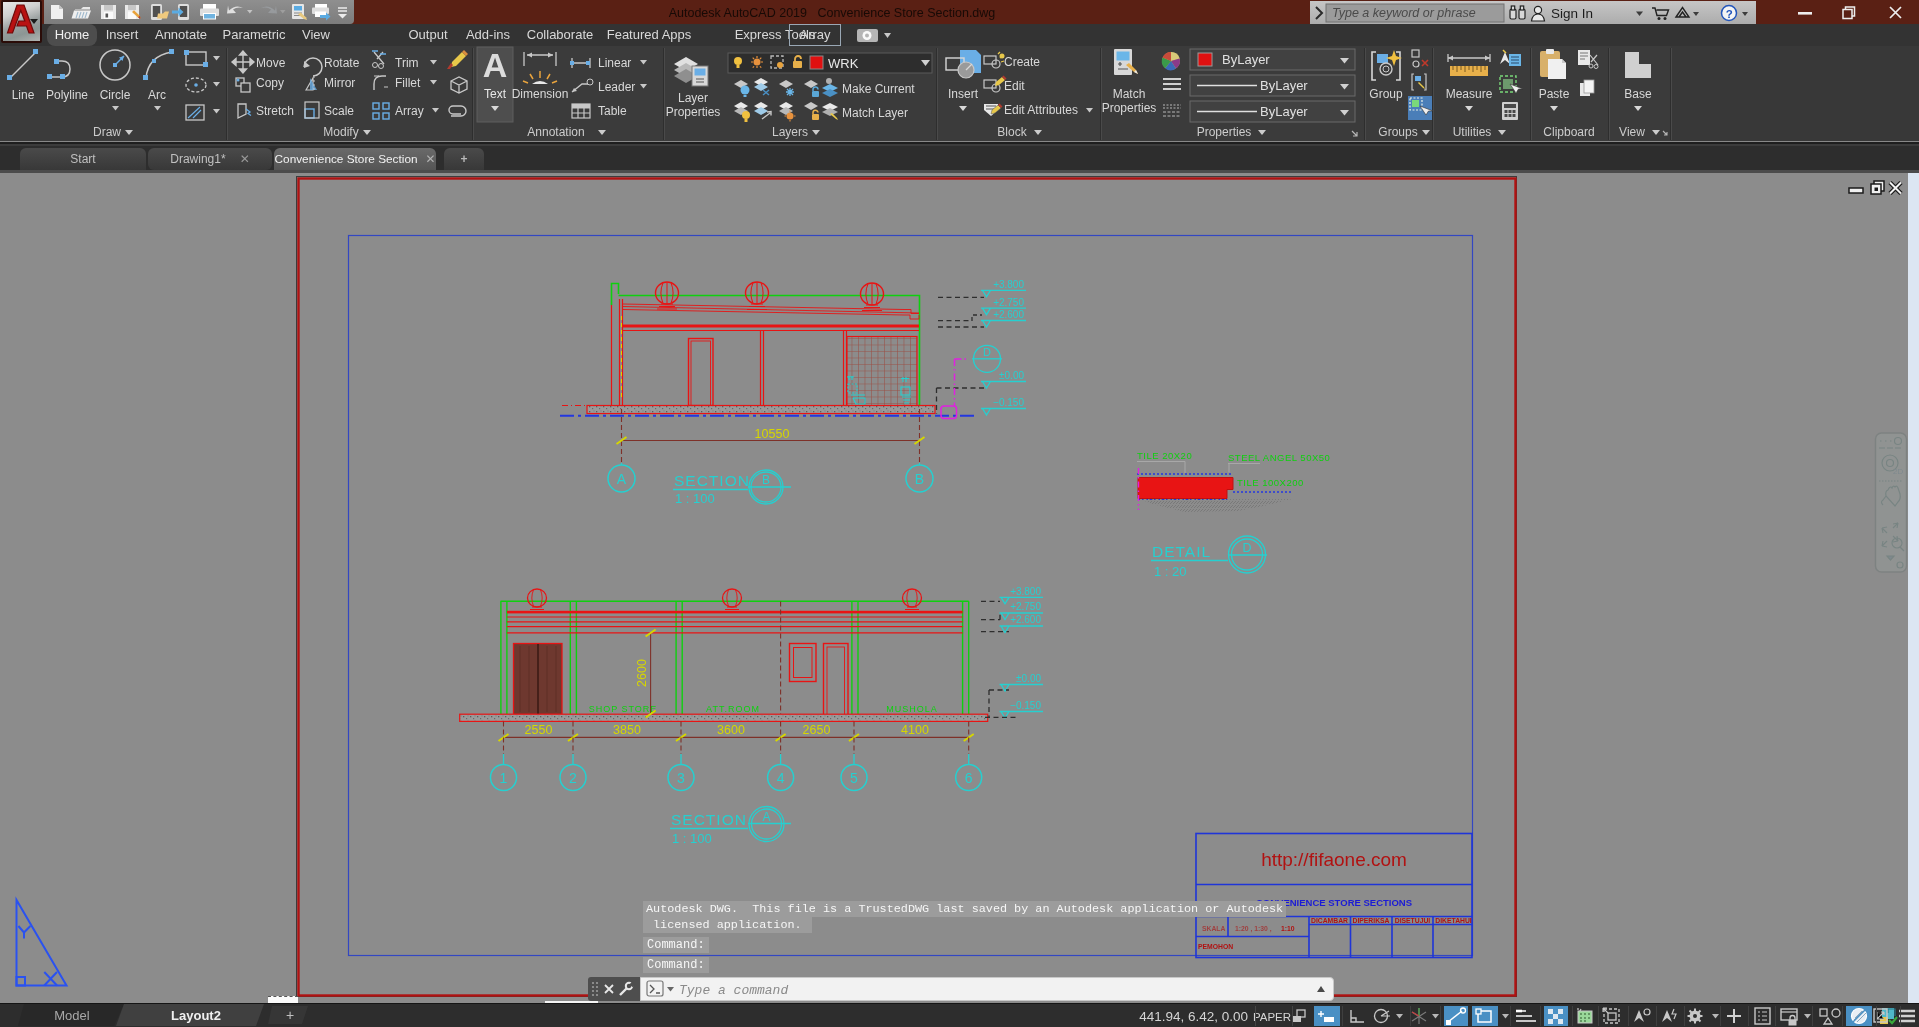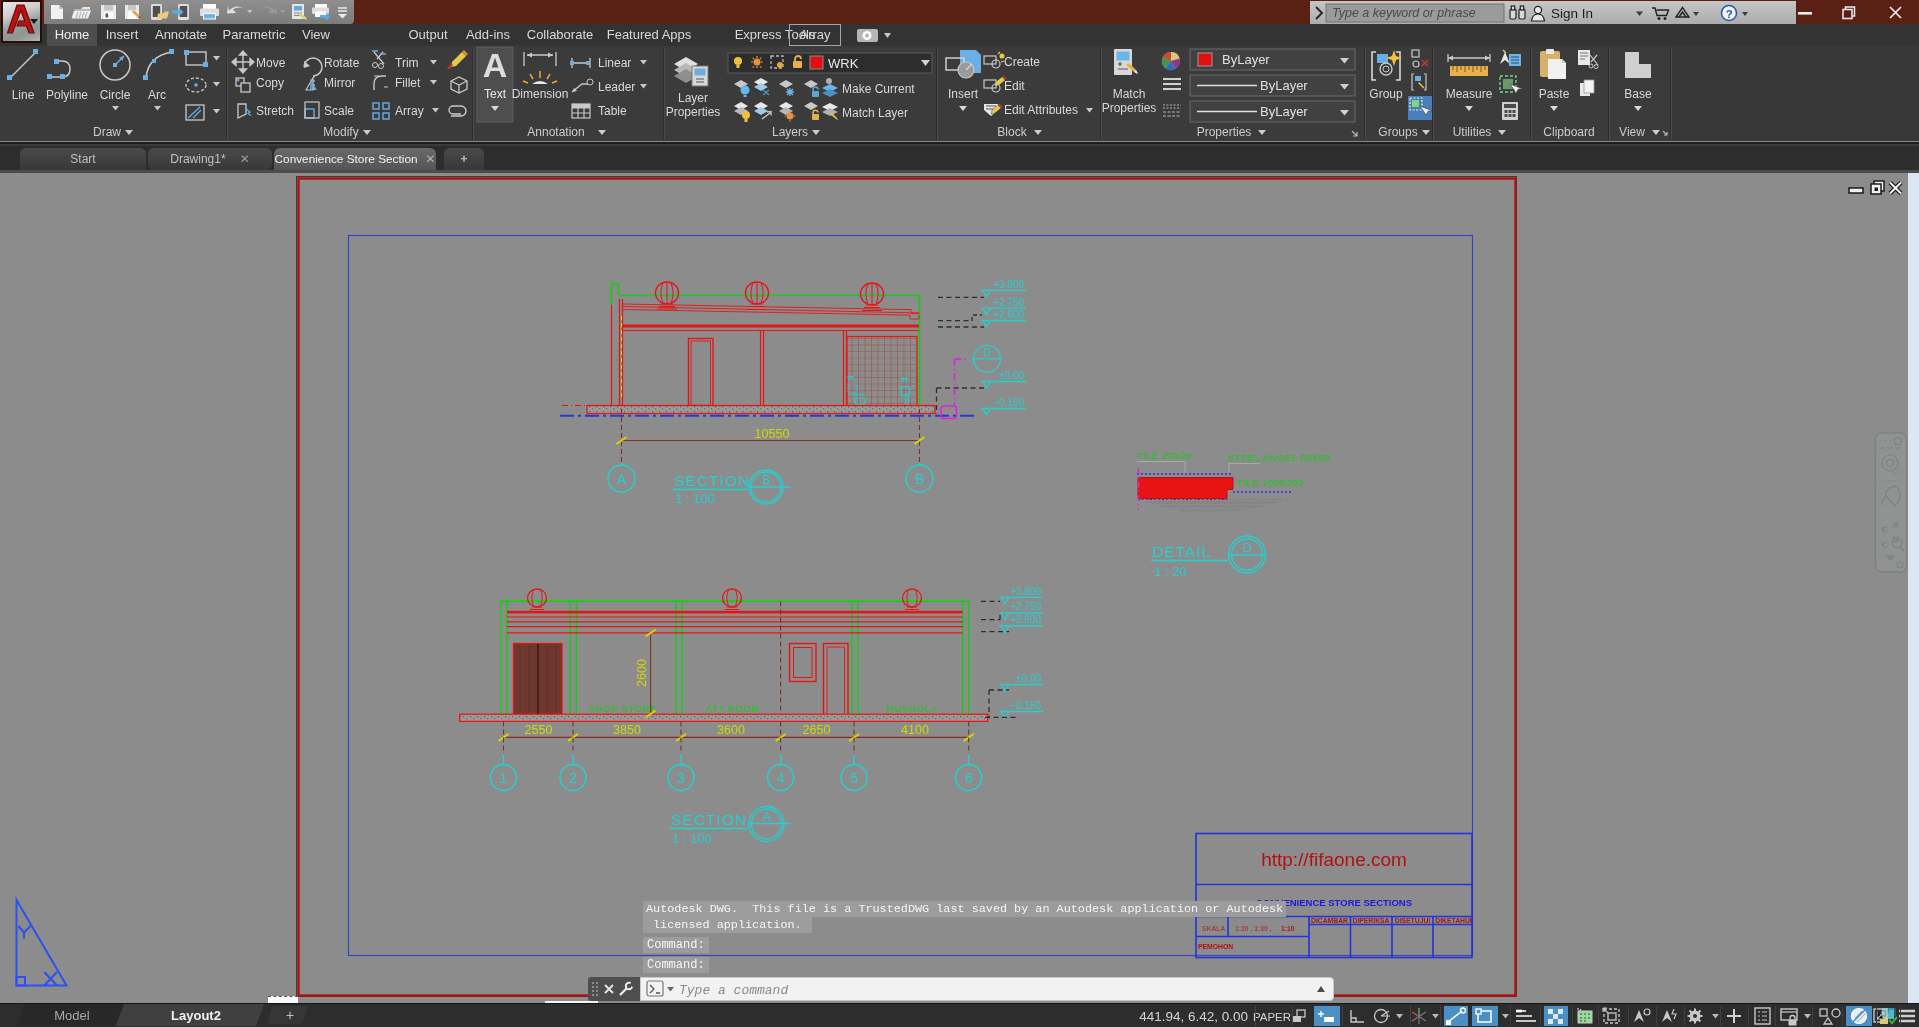--- a/index.html
+++ b/index.html
@@ -9,30 +9,30 @@
 
 
 #titlebar { position:absolute; left:0; top:0; width:1919px; height:26px; background:#5a2014; }
 #qat { position:absolute; left:44px; top:0; width:310px; height:24px;
   background:linear-gradient(#8f8f8f,#7c7c7c); border-bottom-right-radius:4px; }
 #logo { position:absolute; left:1px; top:0; width:41px; height:43px; z-index:30;
   background:linear-gradient(160deg,#e8e8e8 0%,#cfcfcf 30%,#9aa0a0 55%,#8c9694 75%,#b0b4b2 100%);
   border:2px solid #2a0c08; border-radius:2px; }
 #title-text { position:absolute; left:354px; width:956px; top:6px; text-align:center;
   color:#180a06; font-size:12.5px; }
-#searchzone { position:absolute; left:1310px; top:1px; width:486px; height:24px;
+#searchzone { position:absolute; left:1310px; top:1px; width:446px; height:24px;
   background:linear-gradient(#c6c6c6,#ababab); display:flex; align-items:flex-start; }
 .winbtns { position:absolute; right:8px; top:0; height:26px; display:flex; gap:28px;
   align-items:center; color:#e8e8e8; }
 
 
 #tabrow { position:absolute; left:0; top:24px; width:1919px; height:22px; background:#333333; }
 .rtab { position:absolute; top:0; height:22px; line-height:22px; color:#d9d9d9;
   font-size:13px; text-align:center; }
-.rtab.active { background:#4d4d4d; color:#f0f0f0; }
+.rtab.active { background:#4d4d4d; color:#f0f0f0;border-radius:8px; }
 
 
 #ribbon { position:absolute; left:0; top:46px; width:1919px; height:97px; background:#3b3b3b; }
 #ribbon-bottom { position:absolute; left:0; top:141px; width:1919px; height:3px;
   background:#888888; border-bottom:2px solid #1e1e1e; }
 
 
 #filetabs { position:absolute; left:0; top:146px; width:1919px; height:24px; background:#2d2d2d; }
 .ftab { position:absolute; top:2px; height:22px; border-radius:6px 6px 0 0;
   color:#bdbdbd; font-size:12px; line-height:22px; text-align:center; white-space:nowrap; overflow:hidden; }
@@ -100,20 +100,21 @@
 
         <rect x="315" y="4" width="12" height="5" fill="#ffffff"></rect>
           <rect x="312" y="7.5" width="17" height="6.5" rx="1" fill="#dedede"></rect>
           <rect x="315" y="11.5" width="11" height="5.5" fill="#ffffff"></rect>
         <path d="M320,15 h6 v-2.5 l4.5,4 -4.5,4 v-2.5 h-6 z" fill="#5aabe2"></path>
 
         <path d="M338,8 h9 M338,11 h9" stroke="#ececec" stroke-width="1.5"></path>
           <path d="M338,14 l9,0 -4.5,4.5 z" fill="#ececec"></path>
       </svg>
     </div>
+    <div id="title-text">Autodesk AutoCAD 2019&nbsp;&nbsp;&nbsp;Convenience Store Section.dwg</div>
     <div id="searchzone">
       <svg width="446" height="24" viewBox="0 0 446 24">
         <path d="M6,6 l6,6 -6,6" fill="none" stroke="#2a2a2a" stroke-width="2"></path>
         <rect x="16" y="3" width="178" height="18" fill="#9b9b9b" stroke="#707070"></rect>
         <text x="22" y="16" font-size="12.5" font-style="italic" fill="#4a4a4a">Type a keyword or phrase</text>
 
         <g stroke="#222" stroke-width="1.2" fill="#d8d8d8">
           <rect x="200" y="8" width="6" height="10" rx="1.5"></rect>
             <rect x="209" y="8" width="6" height="10" rx="1.5"></rect>
           <rect x="201.3" y="5" width="3.4" height="4"></rect>

